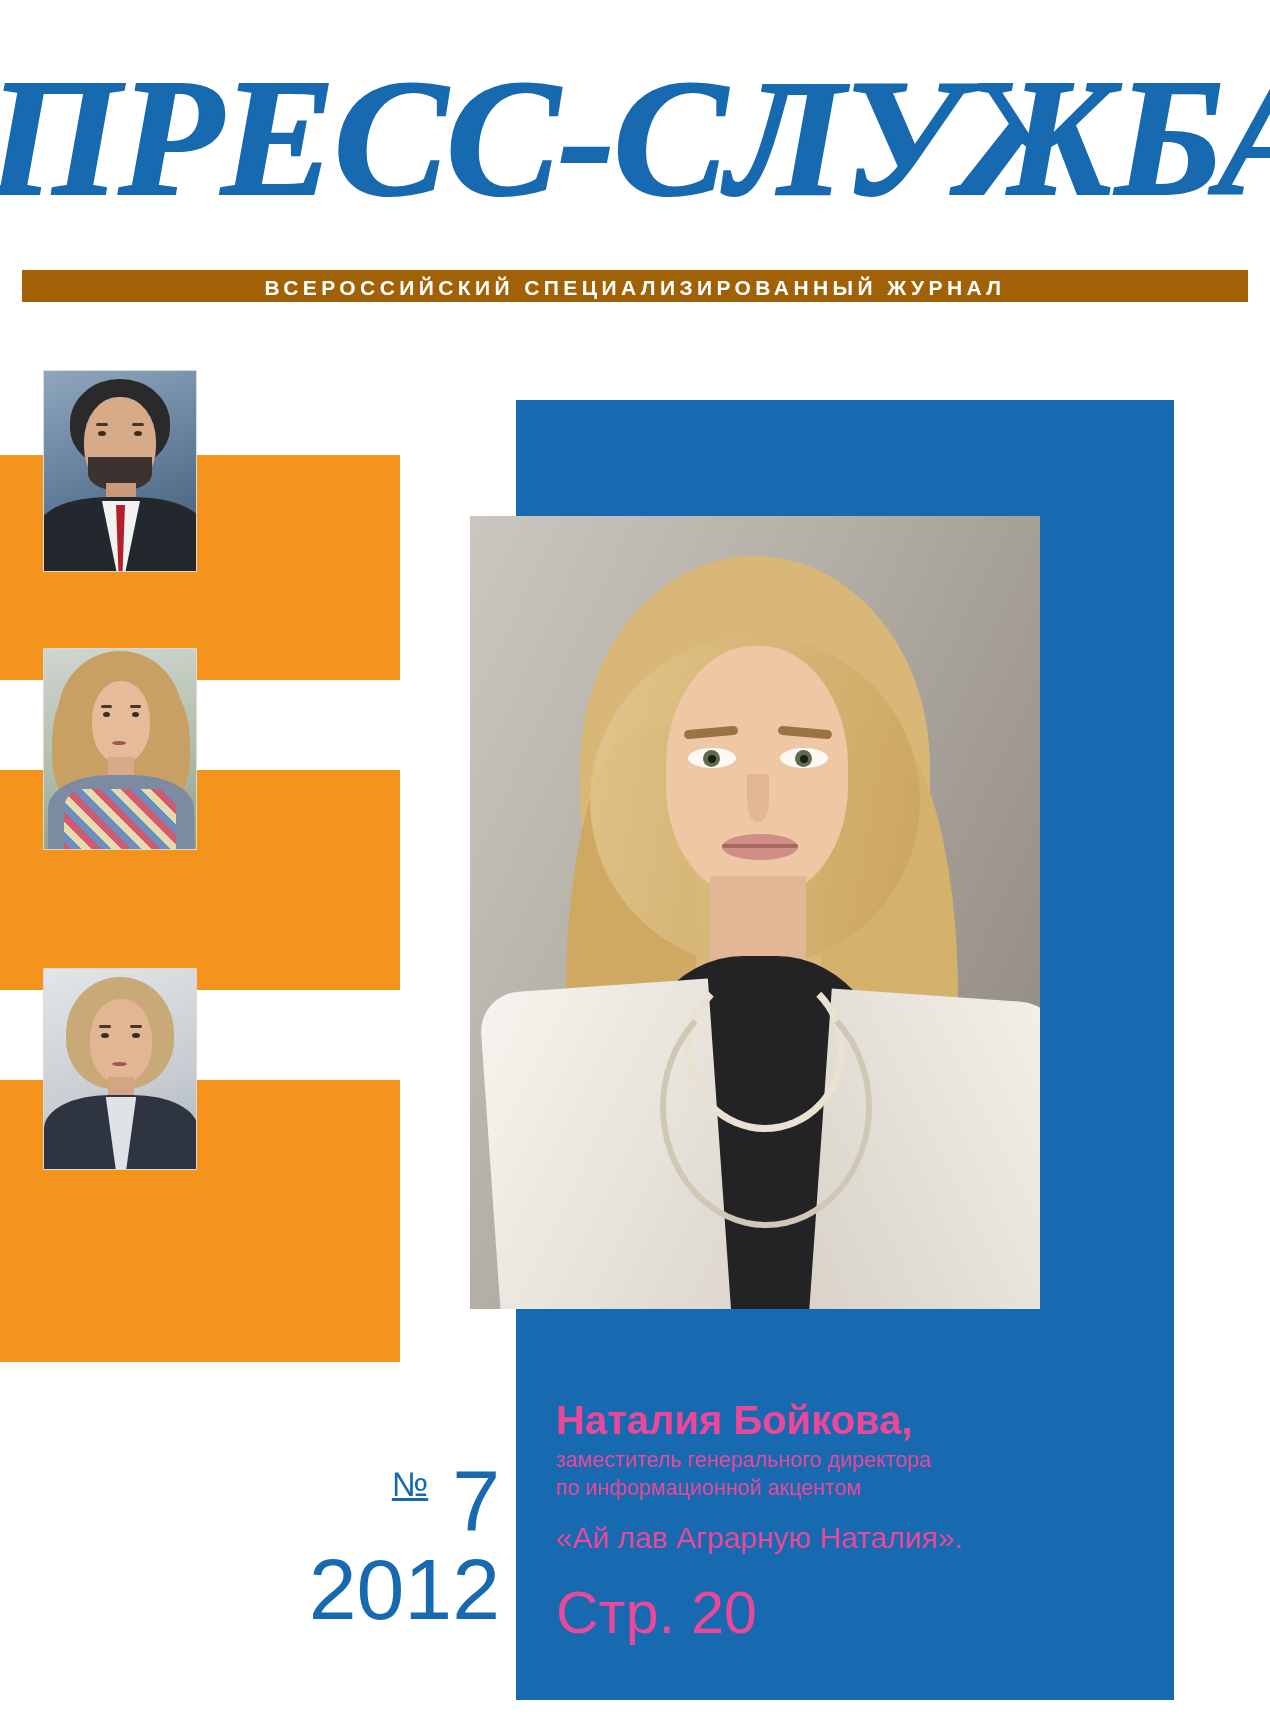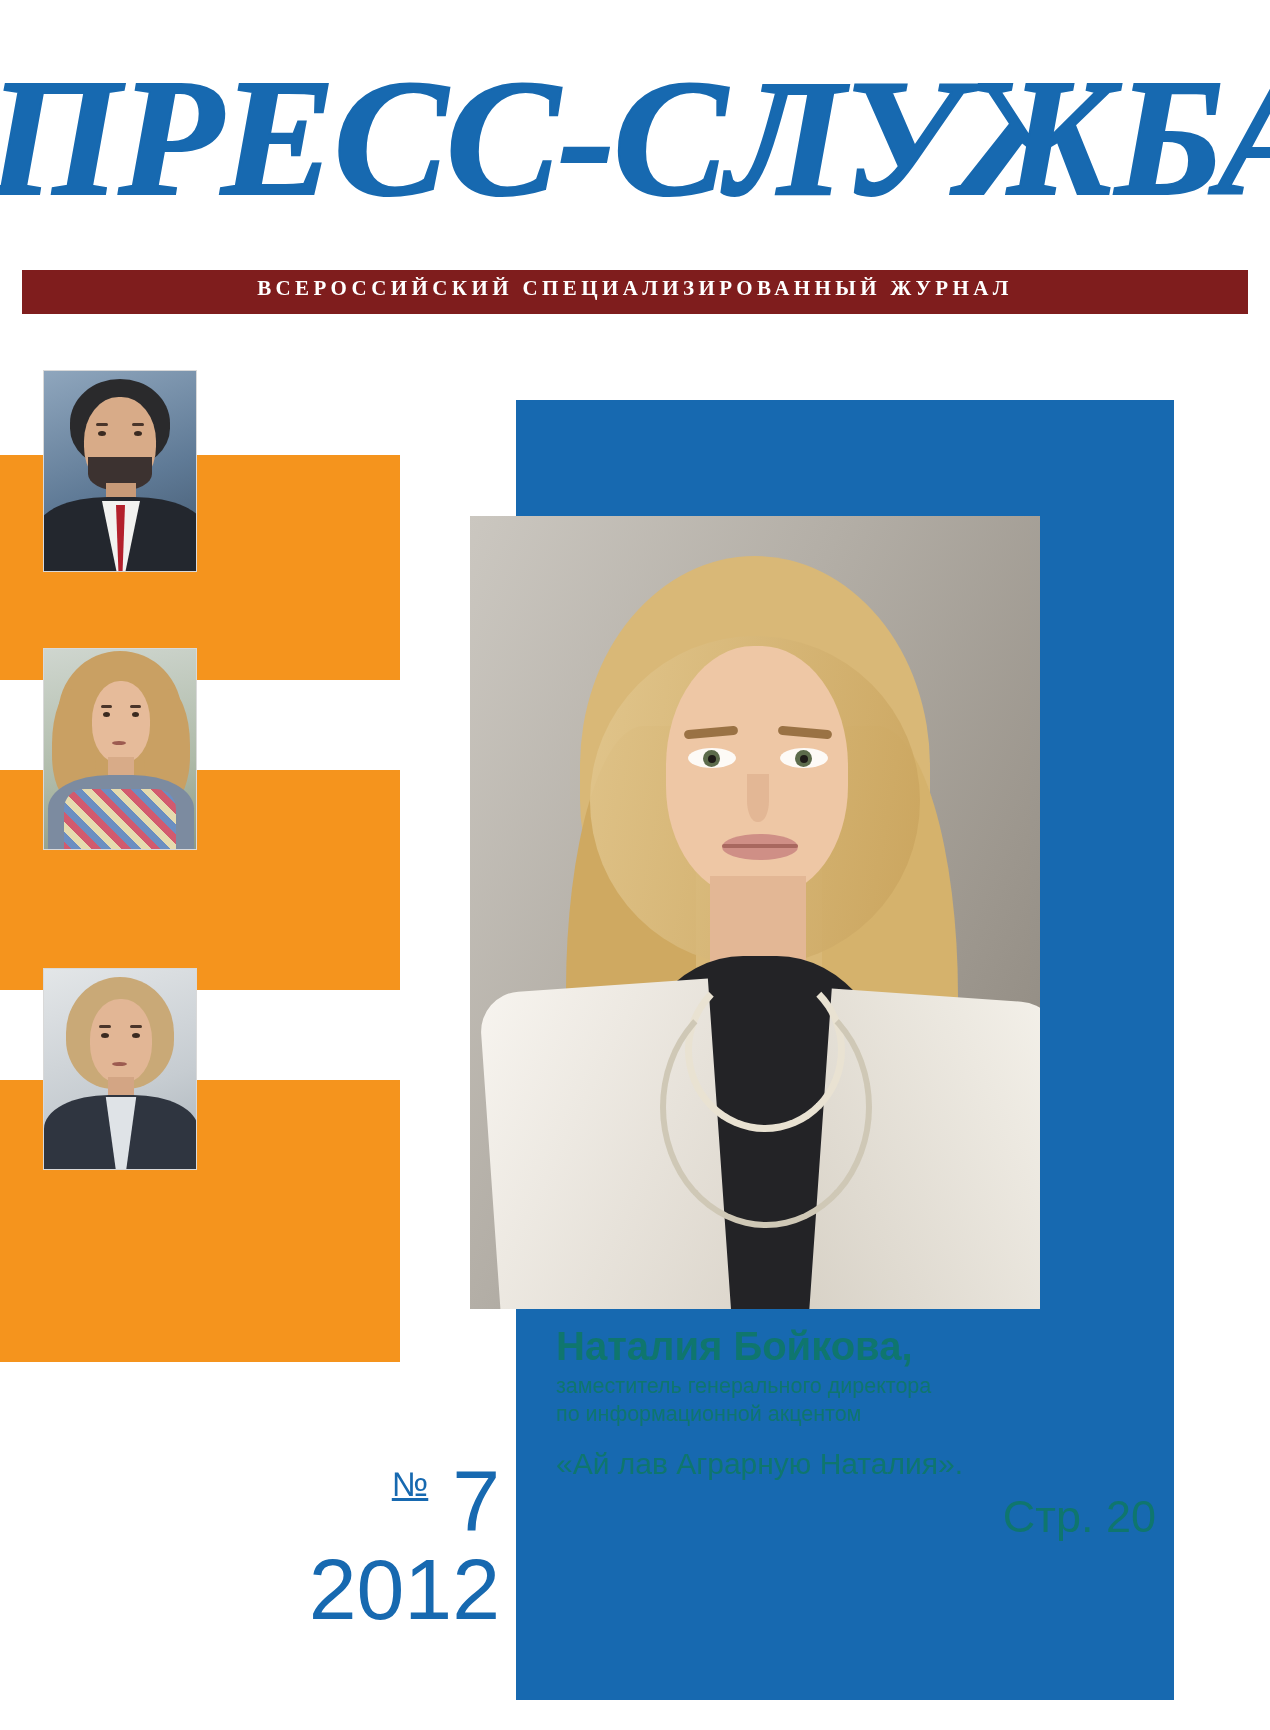--- a/index.html
+++ b/index.html
@@ -40,23 +40,22 @@
     color: #1769b0;
     white-space: nowrap;
     -webkit-text-stroke: 2px #1769b0;
     transform: scaleX(1.02);
   }
   .blue-band {
     position: absolute;
     left: 22px;
     top: 270px;
     width: 1226px;
-    height: 44px;
-    background: #7f1d1d;
-    font-family: Liberation Serif, serif;
+    height: 32px;
+    background: #a16207;
   }
   .blue-band span {
     display: block;
     text-align: center;
     color: #ffffff;
     font-size: 21px;
     font-weight: bold;
     letter-spacing: 4.4px;
     line-height: 36px;
     white-space: nowrap;
@@ -125,23 +124,23 @@
     top: 516px;
     width: 570px;
     height: 793px;
     overflow: hidden;
     background: #b9b4ae;
   }
 
   .cover-text {
     position: absolute;
     left: 556px;
-    top: 1323px;
+    top: 1397px;
     width: 600px;
-    color: #0f766e;
+    color: #ec4899;
   }
   .ct-name {
     font-size: 40px;
     font-weight: bold;
     line-height: 46px;
     margin-bottom: 4px;
   }
   .ct-role {
     font-size: 21.5px;
     line-height: 27.5px;
@@ -150,24 +149,23 @@
   .ct-quote {
     font-size: 30px;
     line-height: 40px;
     margin-top: 16px;
   }
   .ct-quote2 {
     font-size: 30px;
     line-height: 40px;
   }
   .ct-page {
-    font-size: 45px;
+    font-size: 59px;
     line-height: 62px;
-    margin-top: 2px;
-    text-align: right;
+    margin-top: 24px;
   }
 
   
   .issue {
     position: absolute;
     left: 170px;
     top: 1440px;
     width: 330px;
     text-align: right;
     color: #1769b0;

